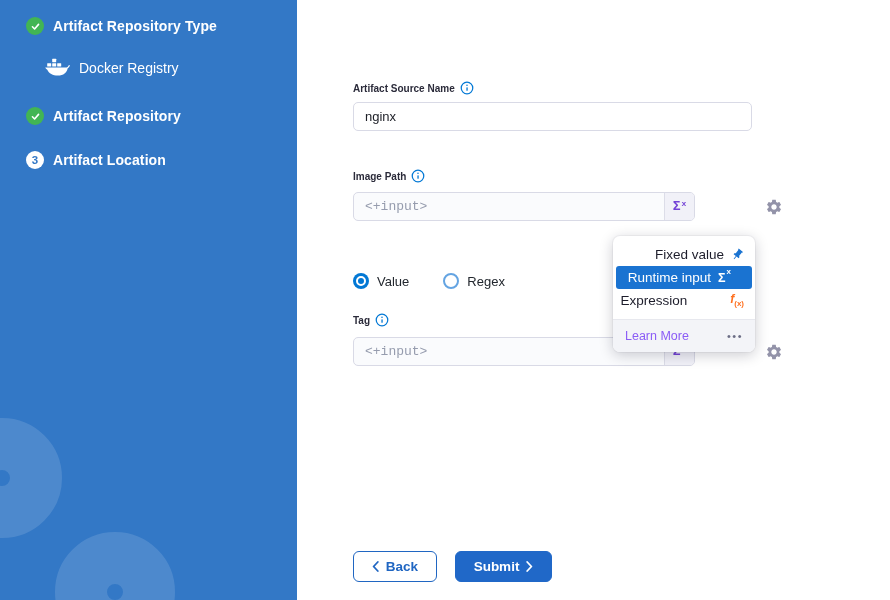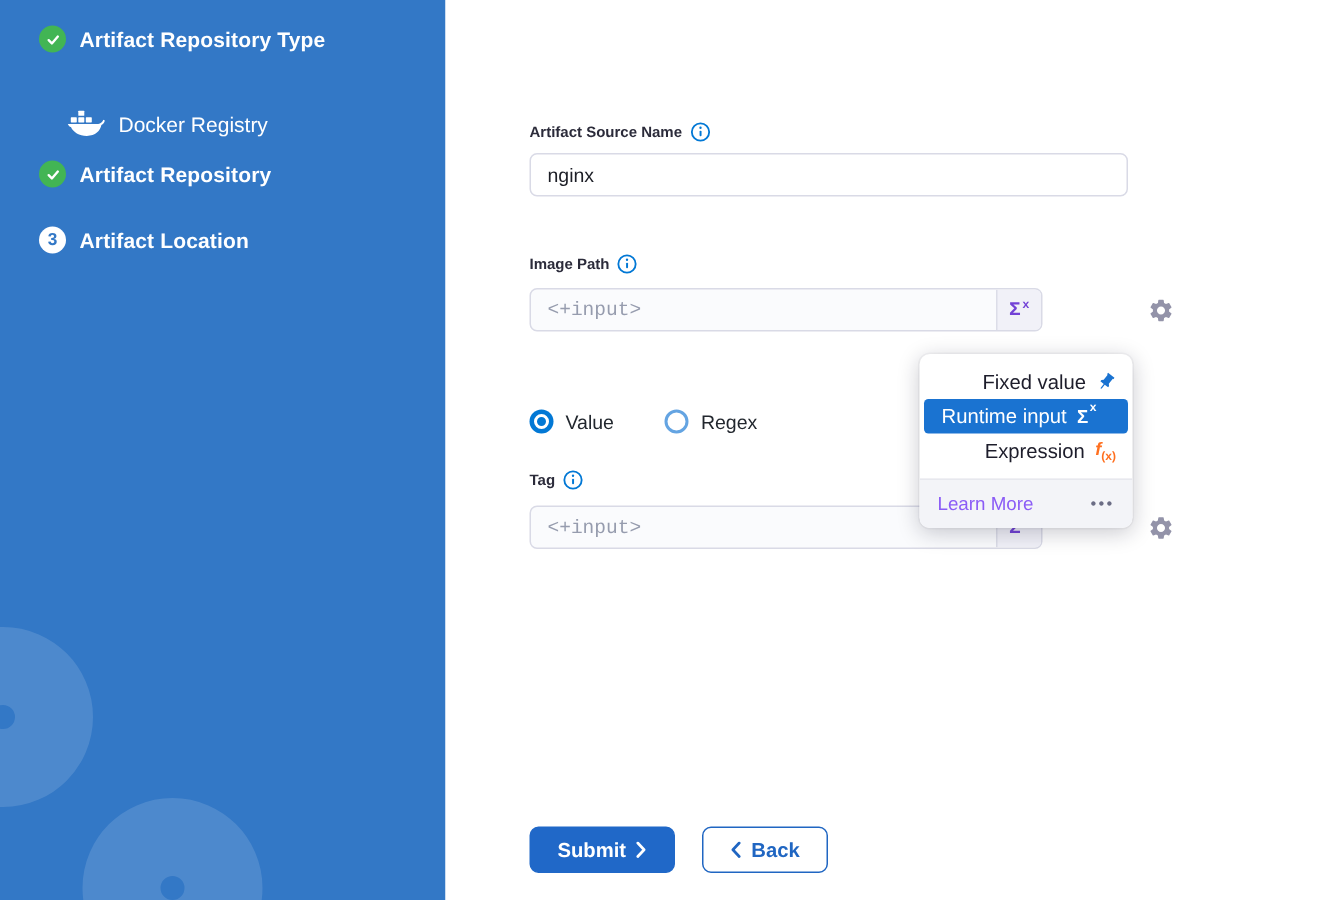--- a/index.html
+++ b/index.html
@@ -47,21 +47,21 @@
   .radio-dot-off { width:16px; height:16px; border-radius:50%; border:2px solid #64a4e2; background:#fff; }
   .radio-label { font-size:13px; color:#22272e; }
 
   
   .dropdown { position:absolute; left:316px; top:236px; width:142px; background:#fff; border-radius:7px;
     box-shadow:0 3px 14px rgba(20,20,40,.22), 0 0 0 1px rgba(20,20,40,.04); z-index:10; padding-top:7px; overflow:hidden; }
   .dd-item { display:flex; align-items:center; justify-content:flex-end; gap:7px; padding:3px 11px; height:23px;
     font-size:13.5px; color:#1d1d2b; cursor:pointer; }
   .dd-item.selected { background:#1a73d1; color:#fff; margin:0 3px; border-radius:3px; padding-right:21px; }
   .sigma-white { color:#fff; font-size:12.5px; font-weight:600; }
-  .fx-icon { color:#ff7020; font-size:12px; font-style:italic; font-weight:600; }
+  .fx-icon { color:#ff7020; font-size:12px; font-style:italic; font-weight:600;margin-left:36px; }
   .fx-icon sub { font-size:8px; font-style:normal; }
   .dd-footer { margin-top:7px; background:#f3f4f8; border-top:1px solid #e7e8ee; padding:9px 12px; display:flex;
     align-items:center; justify-content:space-between; }
   .dd-learn { font-size:12.5px; color:#8b5cf6; cursor:pointer; }
   .dd-dots { font-size:11px; color:#6b6d85; letter-spacing:1.5px; cursor:pointer; }
 
   
   .btn-row { position:absolute; left:56px; top:551px; display:flex; gap:18px; }
   .btn { display:flex; align-items:center; justify-content:center; gap:7px; height:31px; border-radius:6px;
     font-size:13.5px; font-weight:700; cursor:pointer; font-family:inherit; }
@@ -78,21 +78,21 @@
 
   <div class="step" style="left:26px; top:17px;">
     <span class="circle done">
       <svg width="11" height="11" viewBox="0 0 18 18">
           <polyline points="4,9.5 7.5,13 14,5.5" fill="none" stroke="#fff" stroke-width="2.6" stroke-linecap="round" stroke-linejoin="round"></polyline>
         </svg>
     </span>
     <span class="step-label">Artifact Repository Type</span>
   </div>
 
-  <div class="step" style="left:44px; top:74px;">
+  <div class="step" style="left:44px; top:59px;">
     <span class="circle" style="width:26px;">
       <svg width="26" height="20" viewBox="0 0 26 20" fill="#fff">
         <rect x="3.2" y="5.2" width="4" height="3.4" rx="0.4"></rect>
         <rect x="8.2" y="5.2" width="4" height="3.4" rx="0.4"></rect>
         <rect x="13.2" y="5.2" width="4" height="3.4" rx="0.4"></rect>
         <rect x="8.2" y="0.8" width="4" height="3.4" rx="0.4"></rect>
         <path d="M1.2,9.6 h20.3 c1.6,-0.1 2.9,-1.2 3.4,-2.7 l1,0.4 c-0.3,1.4 -1.1,2.5 -2.3,3.1 c-0.7,3.8 -4,7.2 -9.7,7.2 c-5.1,0 -9.1,-2.4 -10.6,-5.9 c-1,-0.3 -1.7,-1 -2.1,-2.1 z"></path>
       </svg>
     </span>
     <span class="sub-label">Docker Registry</span>
@@ -202,30 +202,30 @@
       <span>Expression</span>
       <span class="fx-icon"><span>f</span><sub>(x)</sub></span>
     </div>
     <div class="dd-footer">
       <span class="dd-learn">Learn More</span>
       <span class="dd-dots">•••</span>
     </div>
   </div>
 
   <div class="btn-row">
+    <button class="btn btn-back">
+      <span class="chev">
+        <svg width="7" height="11" viewBox="0 0 7 11">
+            <path d="M5.8,1 L1.6,5.5 L5.8,10" fill="none" stroke="currentColor" stroke-width="1.8" stroke-linecap="round" stroke-linejoin="round"></path>
+          </svg>
+      </span>
+      <span>Back</span>
+    </button>
     <button class="btn btn-submit">
       <span>Submit</span>
       <span class="chev">
         <svg width="7" height="11" viewBox="0 0 7 11">
             <path d="M1.2,1 L5.4,5.5 L1.2,10" fill="none" stroke="currentColor" stroke-width="1.8" stroke-linecap="round" stroke-linejoin="round"></path>
           </svg>
       </span>
     </button>
-    <button class="btn btn-back">
-      <span class="chev">
-        <svg width="7" height="11" viewBox="0 0 7 11">
-            <path d="M5.8,1 L1.6,5.5 L5.8,10" fill="none" stroke="currentColor" stroke-width="1.8" stroke-linecap="round" stroke-linejoin="round"></path>
-          </svg>
-      </span>
-      <span>Back</span>
-    </button>
   </div>
 </div>
 
 </body></html>

